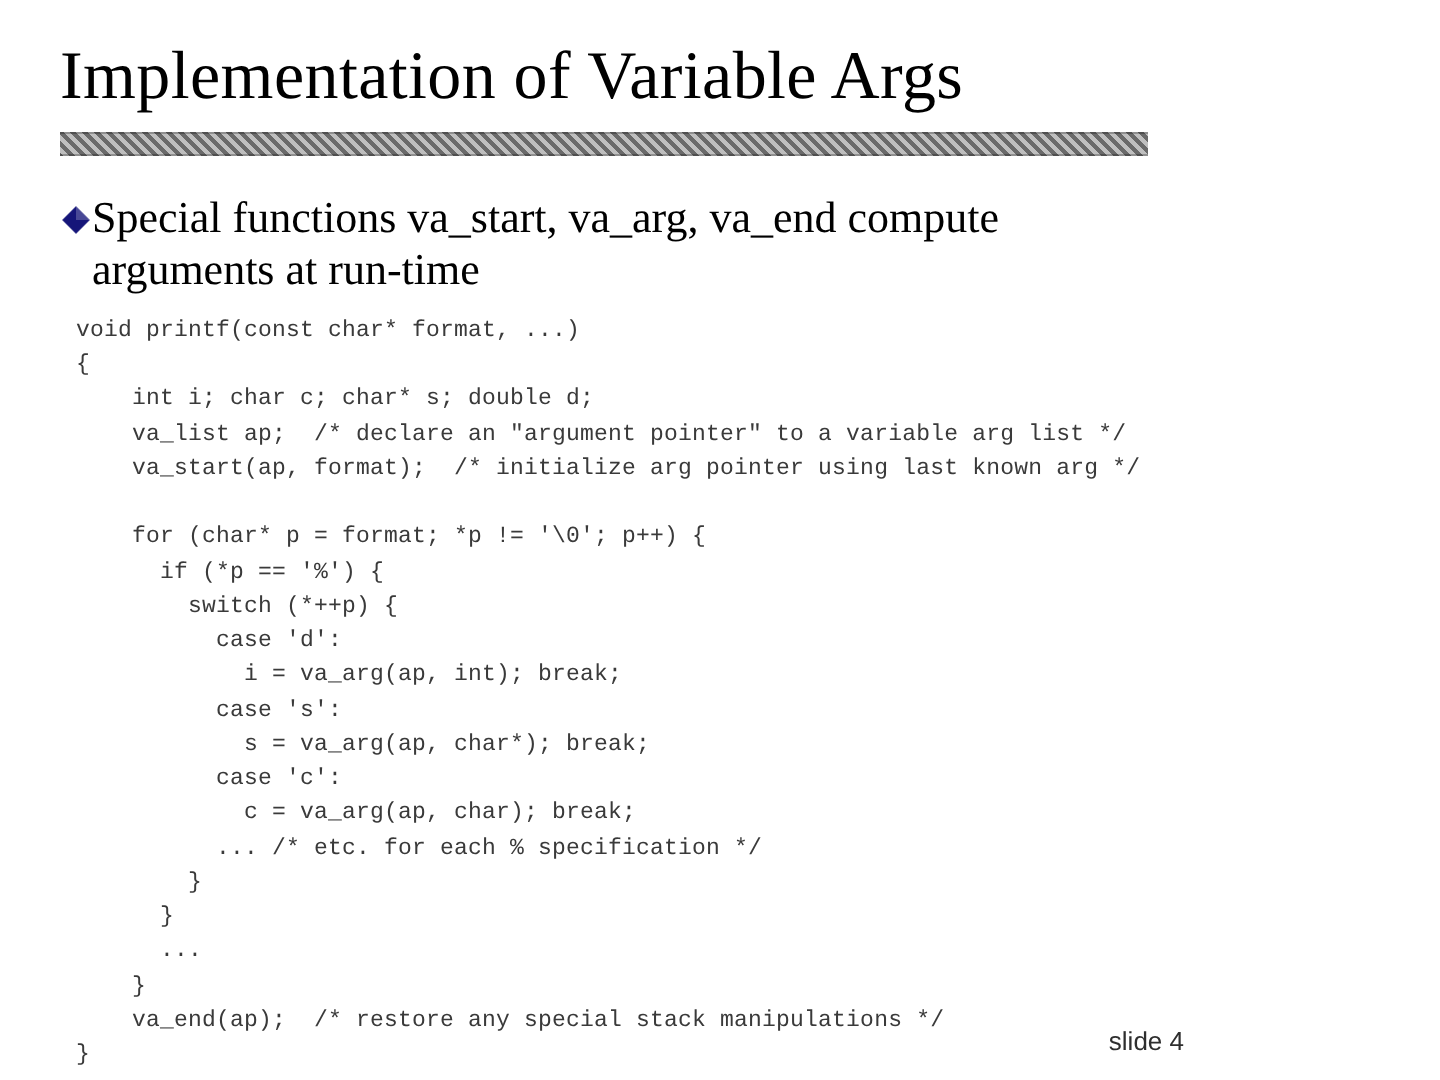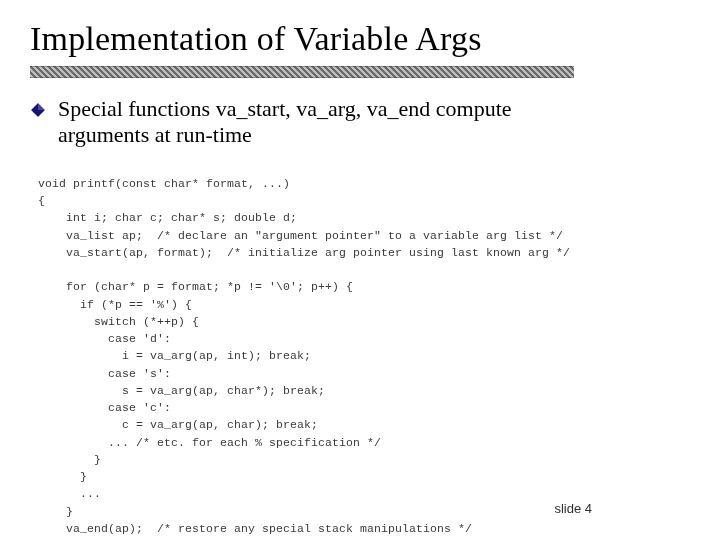--- a/index.html
+++ b/index.html
@@ -33,22 +33,22 @@
       linear-gradient(45deg, #6a6a6a 25%, transparent 25%, transparent 50%, #6a6a6a 50%, #6a6a6a 75%, transparent 75%, transparent);
     background-size: 6px 6px;
     background-color: #bfbfbf;
     border-top: 1px solid rgba(0,0,0,0.25);
     border-bottom: 1px solid rgba(0,0,0,0.25);
     margin-bottom: 18px;
   }
   .bullet-row {
     display: flex;
     align-items: flex-start;
-    gap: 12px;
-    margin-bottom: 26px;
+    gap: 0;
+    margin-bottom: 8px;
   }
   .bullet-icon {
     flex: 0 0 auto;
     margin-top: 6px;
   }
   .bullet-text {
     font-size: 22px;
     line-height: 1.2;
     color: #000;
   }
@@ -57,21 +57,21 @@
     font-size: 11.5px;
     line-height: 1.5;
     color: #3a3a3a;
     white-space: pre;
     margin: 6px 0 0 8px;
     letter-spacing: 0.1px;
   }
   .footer {
     position: absolute;
     right: 12px;
-    bottom: 24px;
+    bottom: 12px;
     font-family: Arial, Helvetica, sans-serif;
     font-size: 13px;
     color: #2e2e2e;
   }
 </style>
 </head>
 <body>
 
 <div class="slide">
 

